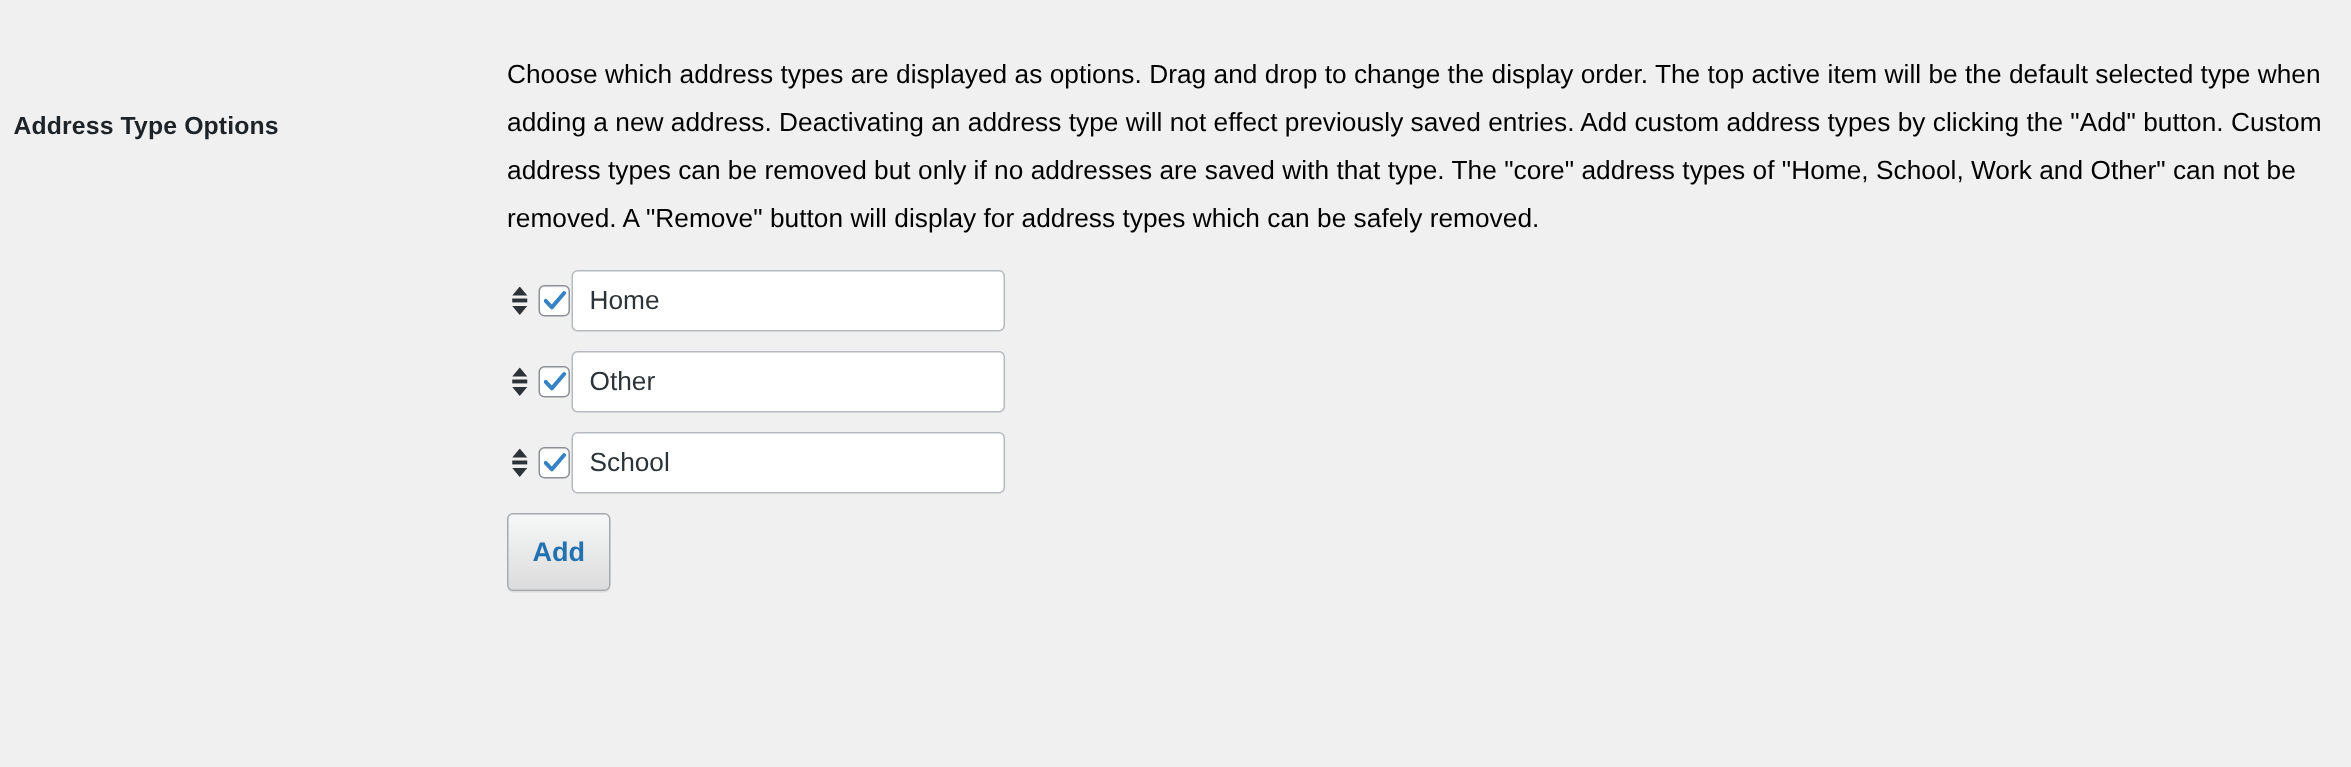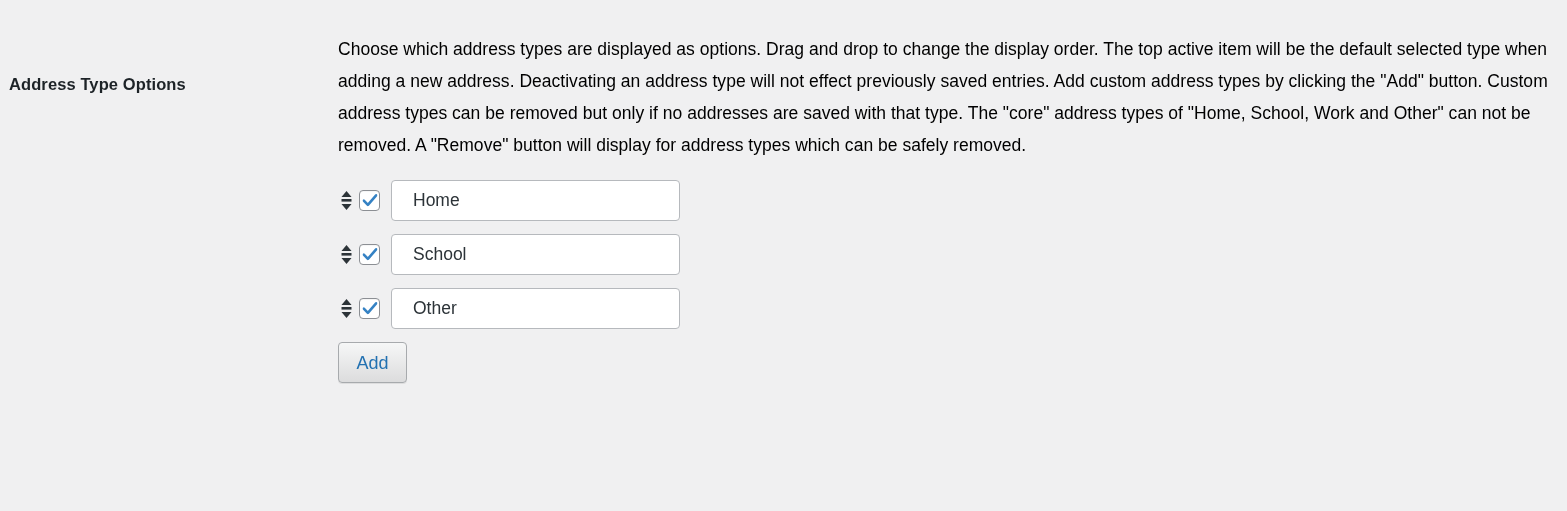--- a/index.html
+++ b/index.html
@@ -97,53 +97,54 @@
     position: absolute;
     left: 50%;
     top: 50%;
     transform: translate(-50%, -52%);
     display: block;
   }
 
   .type-input {
     width: 289px;
     height: 41px;
-    margin-left: 11px;
+    margin-left: 1px;
     box-sizing: border-box;
     border: 1px solid #b6b9bd;
     border-radius: 4px;
     background: #fff;
     color: #2c3338;
     font-family: "Liberation Sans", sans-serif;
     font-size: 17.5px;
-    padding: 0 21px;
+    padding: 0 11px;
     outline: none;
     box-shadow: 0 0 0 transparent;
   }
 
   .add-button-wrap {
     margin-top: 6px;
   }
 
   .add-button {
     display: inline-block;
     min-width: 69px;
-    height: 41px;
+    height: 52px;
     padding: 0 14px;
     box-sizing: border-box;
     font-family: "Liberation Sans", sans-serif;
     font-size: 18px;
     color: #2271b1;
     background: linear-gradient(to bottom, #f6f7f7 0%, #dcdcdd 100%);
     border: 1px solid #a7aaad;
     border-radius: 4px;
     cursor: pointer;
     line-height: 38px;
     text-align: center;
     box-shadow: 0 1px 0 rgba(0,0,0,0.08);
+    font-weight: bold;
   }
 </style>
 </head>
 <body>
 
 <div class="settings-row">
 
   <div class="field-label-cell">
     <div class="field-label">Address Type Options</div>
   </div>
@@ -177,37 +178,37 @@
             <polygon points="5.5,0 10.5,6 0.5,6" fill="#2c3338"></polygon>
             <rect x="0.5" y="8" width="10" height="2.6" fill="#2c3338"></rect>
             <polygon points="5.5,19 10.5,13 0.5,13" fill="#2c3338"></polygon>
           </svg>
         </span>
         <span class="type-checkbox">
           <svg width="15" height="14" viewBox="0 0 15 14" aria-hidden="true">
             <path d="M1.3 6.9 L5.4 11.2 L13.6 1.6" stroke="#3582c4" stroke-width="2.6" fill="none" stroke-linecap="round" stroke-linejoin="round"></path>
           </svg>
         </span>
-        <input class="type-input" type="text" value="School" style="">
+        <input class="type-input" type="text" value="Other" style="">
       </div>
 
       <div class="type-row">
         <span class="drag-handle">
           <svg width="11" height="19" viewBox="0 0 11 19" aria-hidden="true">
             <polygon points="5.5,0 10.5,6 0.5,6" fill="#2c3338"></polygon>
             <rect x="0.5" y="8" width="10" height="2.6" fill="#2c3338"></rect>
             <polygon points="5.5,19 10.5,13 0.5,13" fill="#2c3338"></polygon>
           </svg>
         </span>
         <span class="type-checkbox">
           <svg width="15" height="14" viewBox="0 0 15 14" aria-hidden="true">
             <path d="M1.3 6.9 L5.4 11.2 L13.6 1.6" stroke="#3582c4" stroke-width="2.6" fill="none" stroke-linecap="round" stroke-linejoin="round"></path>
           </svg>
         </span>
-        <input class="type-input" type="text" value="Other" style="">
+        <input class="type-input" type="text" value="School" style="">
       </div>
 
       <div class="add-button-wrap">
         <button class="add-button">Add</button>
       </div>
 
     </div>
   </div>
 </div>
 

